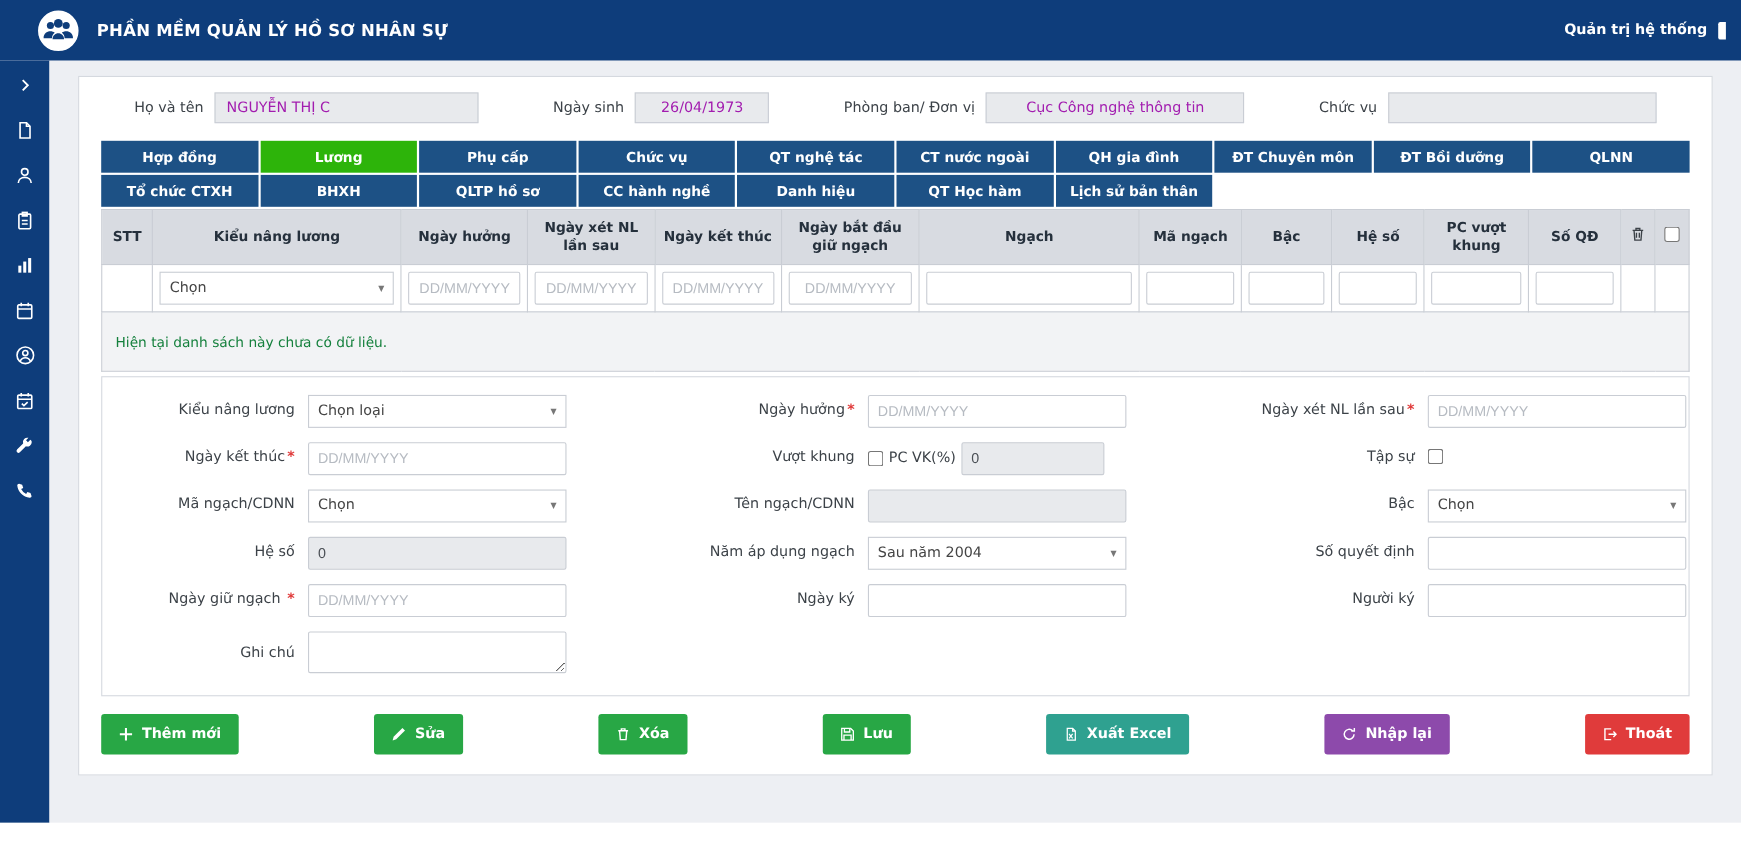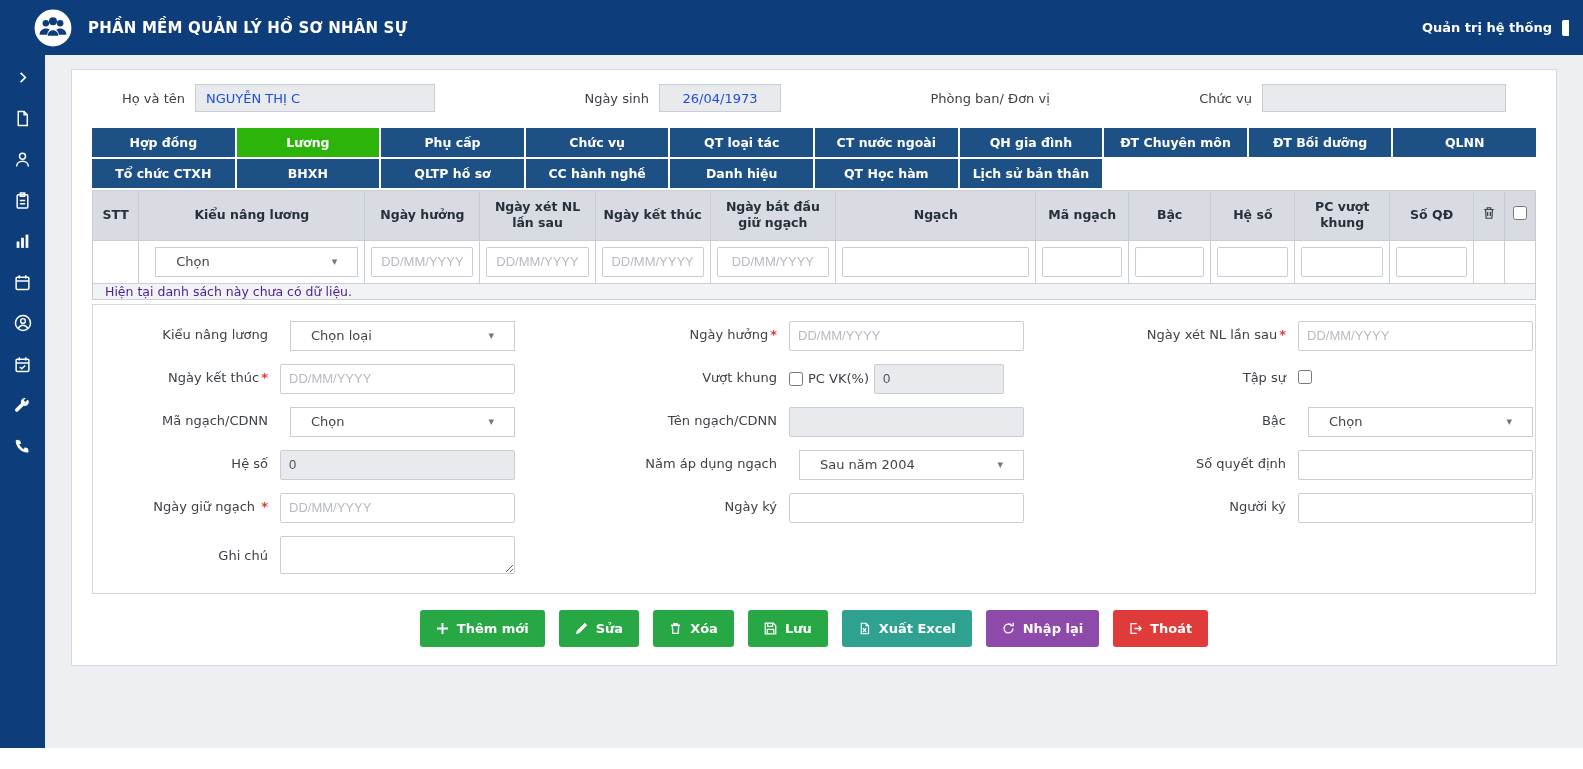--- a/index.html
+++ b/index.html
@@ -24,64 +24,64 @@
   .side-icon svg { display: block; }
   .main { flex: 1 1 auto; background: #edeff3; padding: 14px 26px 0 26px; min-width: 0; }
 
   .card { background: #fff; border: 1px solid #d5d9df; padding: 14px 20px 18px 20px; }
   .page-title { color: #1a4f8b; font-size: 17px; font-weight: bold; margin: 6px 0 20px 0; }
 
   
   .profile-row { display: flex; align-items: center; justify-content: space-between; margin: 0 30px 16px 30px; gap: 10px; }
   .pf { display: flex; align-items: center; gap: 10px; }
   .pf label { font-size: 13px; color: #3c4248; white-space: nowrap; }
-  .pf .ro { height: 28px; background: #e8eaed; border: 1px solid #c9cdd4; color: #1d4ed8; font-size: 13px;
+  .pf .ro { height: 28px; background: #e8eaed; border: 1px solid #c9cdd4; color: #a21caf; font-size: 13px;
             display: flex; align-items: center; padding: 0 10px; }
   .ro.center { justify-content: center; }
   .w-name { width: 240px; } .w-dob { width: 122px; } .w-dept { width: 235px; } .w-pos { width: 244px; }
 
   
   .tabs { margin-bottom: 0; }
   .tab-row { display: grid; grid-template-columns: repeat(10, 1fr); gap: 2px; margin-bottom: 2px; }
   .tab { background: #1d5185; color: #fff; font-weight: bold; font-size: 12.5px; text-align: center;
          padding: 7px 2px; cursor: pointer; white-space: nowrap; overflow: hidden; }
   .tab.active { background: #2db40a; }
 
   
   table { width: 100%; border-collapse: collapse; table-layout: fixed; }
   th, td { border: 1px solid #c9cdd4; }
   th { background: #d8dbe1; color: #25303c; font-size: 12.5px; font-weight: bold; padding: 8px 4px; text-align: center; line-height: 1.3; }
   td.fcell { padding: 6px 6px; background: #fff; }
-  td.empty-cell { background: #f2f3f5; color: #4c1d95; font-size: 12.5px; padding: 0 12px; text-align: left; }
+  td.empty-cell { background: #f2f3f5; color: #15803d; font-size: 12.5px; padding: 19px 12px; text-align: left; }
   .fcell input[type="text"] { width: 100%; height: 30px; border: 1px solid #c9cdd4; padding: 0 6px; font-size: 13px; color: #333; border-radius: 2px; }
   .fcell input.date { text-align: center; }
   input::placeholder, textarea::placeholder { color: #b6bbc2; }
   .th-check input { width: 14px; height: 14px; }
 
   
   .select { height: 30px; border: 1px solid #c9cdd4; border-radius: 0; background: #fff; display: flex; align-items: center;
-            padding: 0 20px; cursor: pointer; position: relative; font-size: 13px; color: #444; margin-left: 10px; }
+            padding: 0 8px; cursor: pointer; position: relative; font-size: 13px; color: #444; }
   .select .caret { margin-left: auto; color: #777; font-size: 11px; }
 
   
   .form-panel { border: 1px solid #d5d9df; margin-top: 4px; padding: 16px 40px 16px 10px;
                 display: grid; grid-template-columns: 165px 235px 250px 235px 250px 235px;
                 column-gap: 12px; row-gap: 13px; align-items: center; }
   .flabel { text-align: right; font-size: 13px; color: #3c4248; line-height: 1.3; }
   .req { color: #e03b3b; margin-left: 2px; font-weight: bold; }
   .ctrl input[type="text"] { width: 100%; height: 30px; border: 1px solid #c9cdd4; border-radius: 2px; padding: 0 8px; font-size: 13px; color: #333; }
   .ctrl input.disabled { background: #e8eaed; color: #4a4f55; }
   .ctrl { width: 100%; }
   .inline { display: flex; align-items: center; gap: 5px; font-size: 13px; color: #3c4248; }
   .inline input[type="text"] { width: 130px; }
   .ctrl textarea { width: 100%; height: 38px; border: 1px solid #c9cdd4; border-radius: 2px; padding: 4px 8px; font-size: 13px; resize: both; }
   input[type="checkbox"] { width: 14px; height: 14px; accent-color: #1d5185; }
 
   
-  .actions { display: flex; justify-content: center; gap: 14px; margin-top: 16px; }
+  .actions { display: flex; justify-content: space-between; gap: 24px; margin-top: 16px; }
   .btn { height: 37px; border: none; border-radius: 3px; color: #fff; font-weight: bold; font-size: 13px;
          padding: 0 16px; display: inline-flex; align-items: center; gap: 8px; cursor: pointer;
          font-family: inherit; }
   .btn svg { display: block; }
   .btn-green  { background: #28a745; }
   .btn-teal   { background: #2fa190; }
   .btn-purple { background: #8d4aab; }
   .btn-red    { background: #e03b3b; }
 
   .footer-strip { height: 21px; background: #fff; flex: 0 0 auto; }
@@ -185,34 +185,35 @@
           <div class="pf">
             <label>Họ và tên</label>
             <div class="ro w-name">NGUYỄN THỊ C</div>
           </div>
           <div class="pf">
             <label>Ngày sinh</label>
             <div class="ro w-dob center">26/04/1973</div>
           </div>
           <div class="pf">
             <label>Phòng ban/ Đơn vị</label>
+            <div class="ro w-dept center">Cục Công nghệ thông tin</div>
           </div>
           <div class="pf">
             <label>Chức vụ</label>
             <div class="ro w-pos"></div>
           </div>
         </div>
 
         <div class="tabs">
             <div class="tab-row">
               <div class="tab">Hợp đồng</div>
               <div class="tab active">Lương</div>
               <div class="tab">Phụ cấp</div>
               <div class="tab">Chức vụ</div>
-              <div class="tab">QT loại tác</div>
+              <div class="tab">QT nghệ tác</div>
               <div class="tab">CT nước ngoài</div>
               <div class="tab">QH gia đình</div>
               <div class="tab">ĐT Chuyên môn</div>
               <div class="tab">ĐT Bồi dưỡng</div>
               <div class="tab">QLNN</div>
             </div>
             <div class="tab-row">
               <div class="tab">Tổ chức CTXH</div>
               <div class="tab">BHXH</div>
               <div class="tab">QLTP hồ sơ</div>

